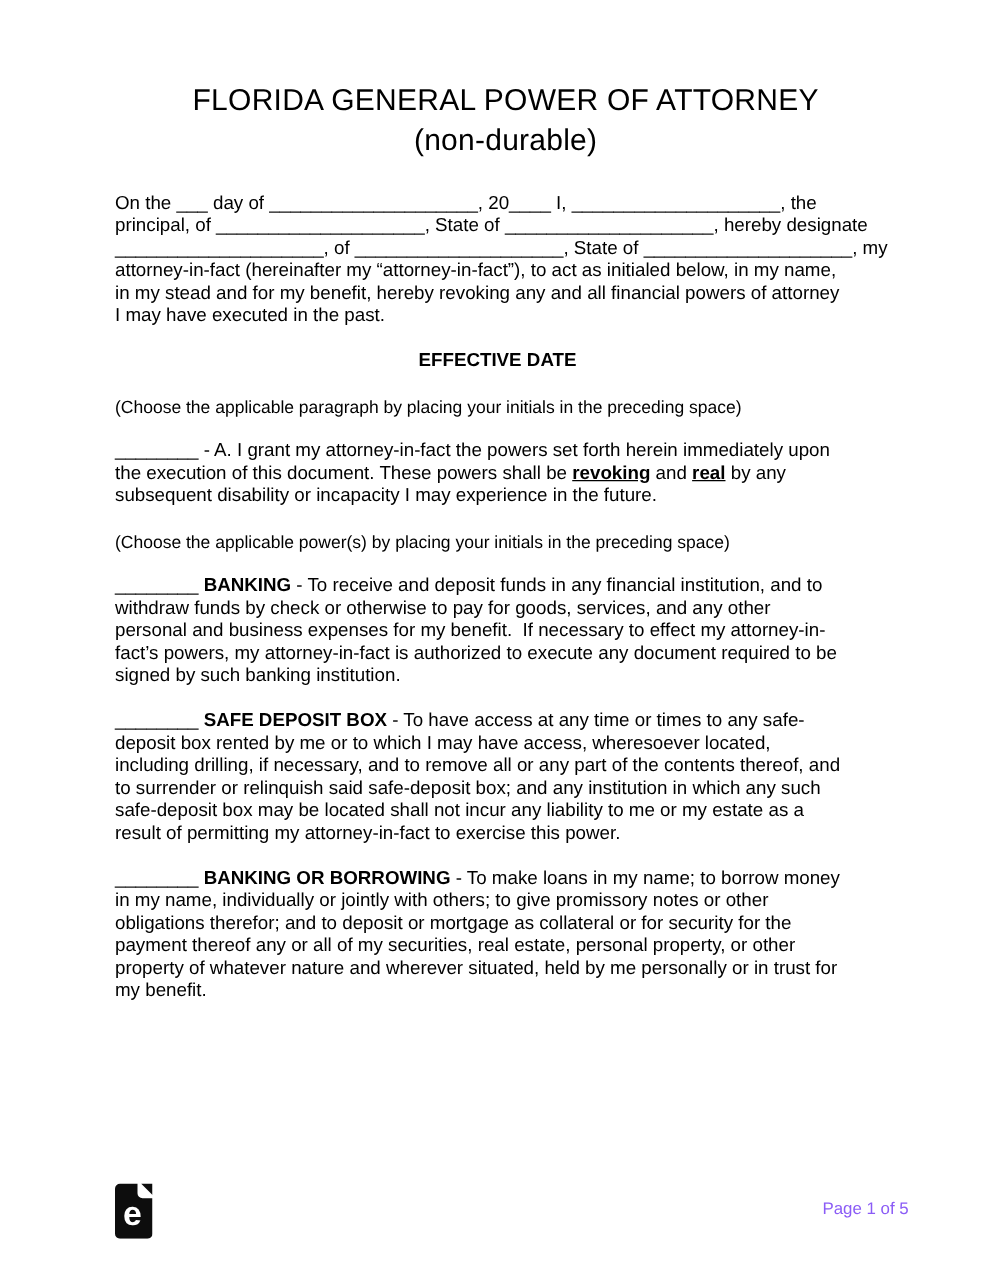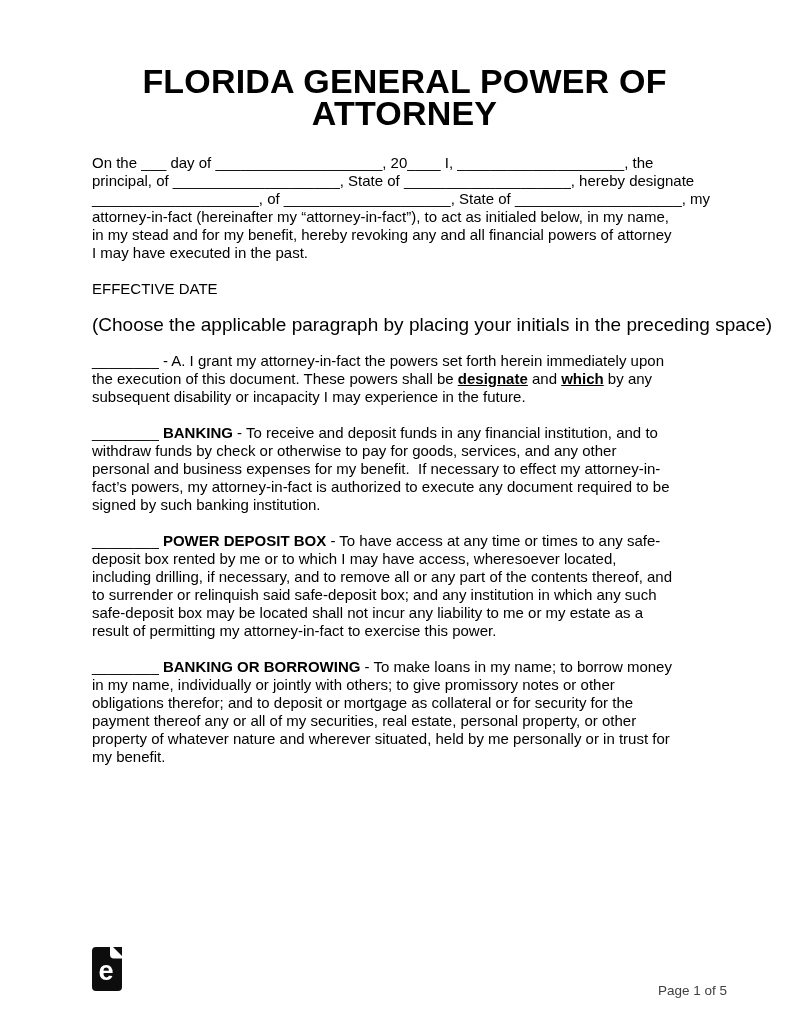--- a/index.html
+++ b/index.html
@@ -19,97 +19,100 @@
   .content {
     position: absolute;
     left: 92px;
     top: 65px;
     width: 625px;
   }
   .content > * { margin: 18px 0 0 0; }
   .doc-title {
     margin: 0;
     text-align: center;
-    font-size: 34px;
+    font-size: 24px;
     line-height: 32px;
-    font-weight: bold;
+    font-weight: normal;
     letter-spacing: 0.2px;
   }
   .doc-title + .para { margin-top: 25px; }
   .para {
     font-size: 15px;
     line-height: 18px;
     white-space: pre;
   }
   .section-heading {
+    text-align: center;
     font-size: 15px;
     line-height: 18px;
-    font-weight: normal;
+    font-weight: bold;
     width: 612px;
   }
   .instruction {
-    font-size: 19px;
+    font-size: 14px;
     line-height: 18px;
   }
   .bold { font-weight: bold; }
   .bold-underline {
     font-weight: bold;
     text-decoration: underline;
   }
   .footer-logo {
     position: absolute;
     left: 92px;
     top: 946px;
     width: 30px;
     height: 45px;
   }
   .footer-page {
     position: absolute;
     right: 65px;
-    top: 982px;
+    top: 958px;
     font-size: 13.5px;
     line-height: 18px;
-    color: #404040;
+    color: #8b5cf6;
   }
 </style>
 </head>
 <body>
 
 <div class="page">
   <div class="content">
 
     <div class="doc-title">
       <div>FLORIDA GENERAL POWER OF ATTORNEY</div>
+      <div>(non-durable)</div>
     </div>
 
     <p class="para">On the ___ day of ____________________, 20____ I, ____________________, the
 principal, of ____________________, State of ____________________, hereby designate
 ____________________, of ____________________, State of ____________________, my
 attorney-in-fact (hereinafter my “attorney-in-fact”), to act as initialed below, in my name,
 in my stead and for my benefit, hereby revoking any and all financial powers of attorney
 I may have executed in the past.</p>
 
     <div class="section-heading">EFFECTIVE DATE</div>
 
     <p class="para instruction">(Choose the applicable paragraph by placing your initials in the preceding space)</p>
 
     <p class="para"><span>________ - A. I grant my attorney-in-fact the powers set forth herein immediately upon
-the execution of this document. These powers shall be </span><span class="bold-underline">designate</span><span> and </span><span class="bold-underline">which</span><span> by any
+the execution of this document. These powers shall be </span><span class="bold-underline">revoking</span><span> and </span><span class="bold-underline">real</span><span> by any
 subsequent disability or incapacity I may experience in the future.</span></p>
 
 
 
+    <p class="para instruction">(Choose the applicable power(s) by placing your initials in the preceding space)</p>
 
     <p class="para"><span>________ </span><span class="bold">BANKING</span><span> - To receive and deposit funds in any financial institution, and to
 withdraw funds by check or otherwise to pay for goods, services, and any other
 personal and business expenses for my benefit.  If necessary to effect my attorney-in-
 fact’s powers, my attorney-in-fact is authorized to execute any document required to be
 signed by such banking institution.</span></p>
 
-    <p class="para"><span>________ </span><span class="bold">POWER DEPOSIT BOX</span><span> - To have access at any time or times to any safe-
+    <p class="para"><span>________ </span><span class="bold">SAFE DEPOSIT BOX</span><span> - To have access at any time or times to any safe-
 deposit box rented by me or to which I may have access, wheresoever located,
 including drilling, if necessary, and to remove all or any part of the contents thereof, and
 to surrender or relinquish said safe-deposit box; and any institution in which any such
 safe-deposit box may be located shall not incur any liability to me or my estate as a
 result of permitting my attorney-in-fact to exercise this power.</span></p>
 
     <p class="para"><span>________ </span><span class="bold">BANKING OR BORROWING</span><span> - To make loans in my name; to borrow money
 in my name, individually or jointly with others; to give promissory notes or other
 obligations therefor; and to deposit or mortgage as collateral or for security for the
 payment thereof any or all of my securities, real estate, personal property, or other

